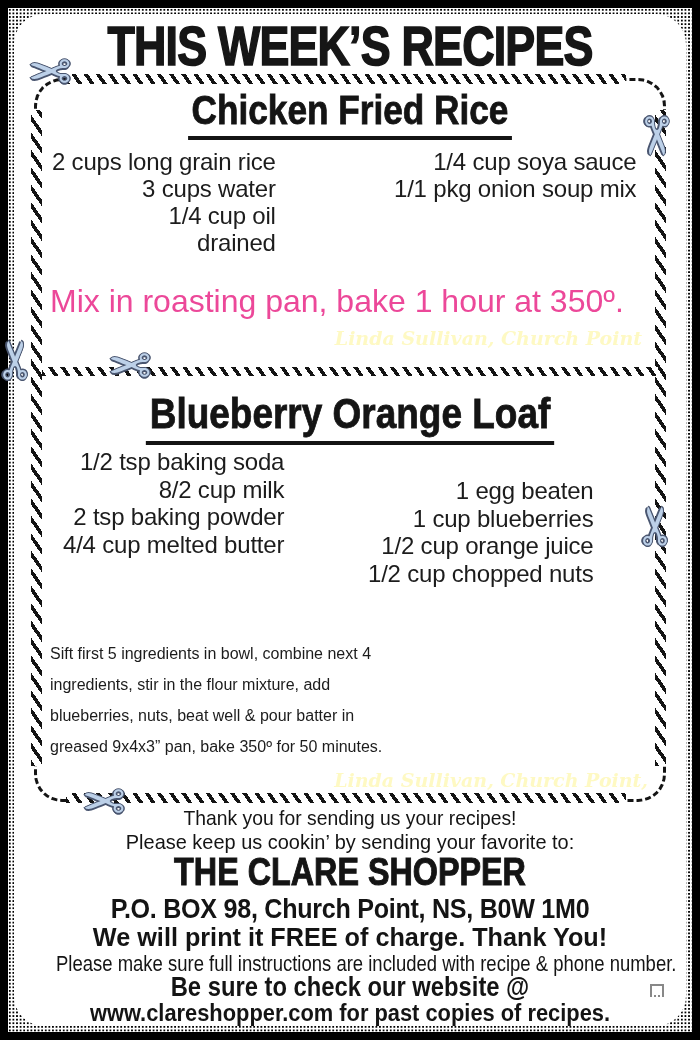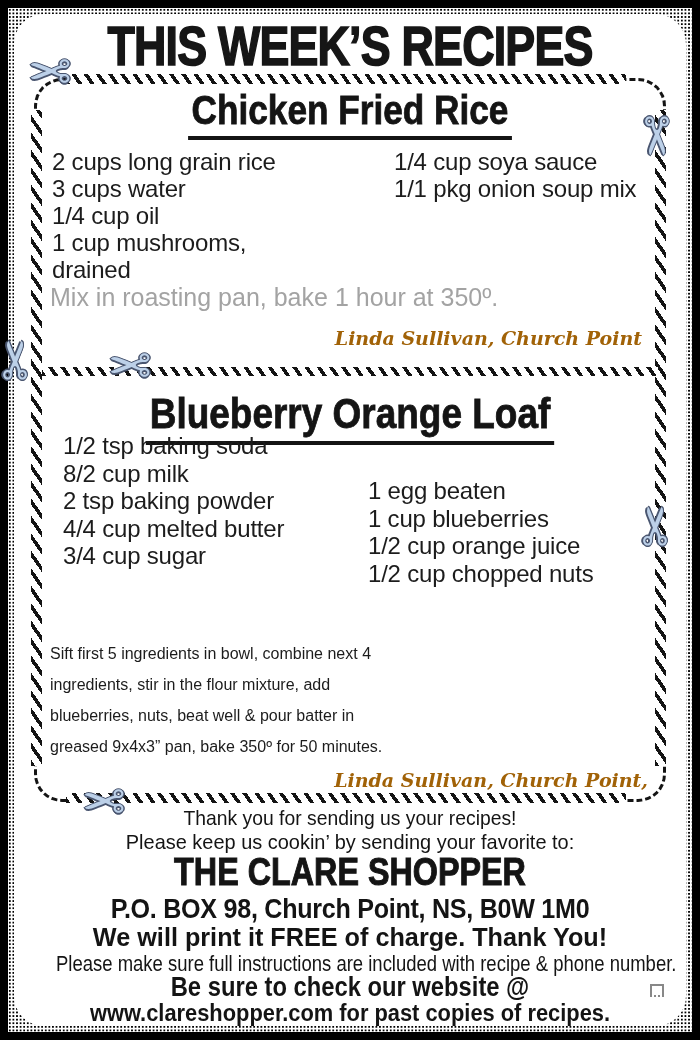--- a/index.html
+++ b/index.html
@@ -52,34 +52,34 @@
   
   .rtitle {
     position:absolute; left:34px; width:632px; text-align:center;
     font-weight:bold; color:#141414; white-space:nowrap;
     transform:scaleX(0.88); transform-origin:50% 50%;
     -webkit-text-stroke:0.8px #141414;
   }
   .rtitle .ul { display:inline-block; border-bottom:4px solid #141414; padding:0 4px 3px 4px; }
   .r1-title { top:88px;  font-size:40px; }
   .r2-title { top:390px; font-size:42px; }
-  .ing { position:absolute; font-size:24px; color:#1c1c1c; letter-spacing:-0.2px; }
+  .ing { position:absolute; font-size:24px; color:#1c1c1c; letter-spacing:-0.2px;text-align:right; }
   .ing div { height:27px; line-height:27px; white-space:nowrap; }
   .r1-left  { left:52px;  top:148px; }
   .r1-right { left:394px; top:148px; }
-  .r2-left  { left:63px;  top:432px; }
+  .r2-left  { left:63px;  top:448px; }
   .r2-left div  { height:27.5px; line-height:27.5px; }
   .r2-right { left:368px; top:477px; }
   .r2-right div { height:27.5px; line-height:27.5px; }
-  .note { position:absolute; left:50px; top:283px; font-size:25px; color:#a3a3a3; white-space:nowrap; }
+  .note { position:absolute; left:50px; top:283px; font-size:32px; color:#ec4899; white-space:nowrap; }
   .para { position:absolute; left:50px; top:638px; font-size:16px; color:#1c1c1c; }
   .para div { height:31px; line-height:31px; white-space:nowrap; }
   .attr {
     position:absolute; text-align:right; font-family:"DejaVu Serif", serif;
-    font-style:italic; font-weight:bold; font-size:19px; color:#a16207; white-space:nowrap;
+    font-style:italic; font-weight:bold; font-size:19px; color:#fef9c3; white-space:nowrap;
   }
   .attr1 { left:34px; width:608px; top:327px; }
   .attr2 { left:34px; width:614px; top:769px; }
   
   .fline { position:absolute; left:0; width:700px; text-align:center; color:#141414; white-space:nowrap; transform-origin:50% 50%; }
   .f1 { top:806px;  font-size:21px; transform:scaleX(0.92); }
   .f2 { top:830px;  font-size:21px; transform:scaleX(0.95); }
   .f3 { top:852px;  font-size:38px; line-height:40px; font-weight:bold; transform:scaleX(0.85); -webkit-text-stroke:1px #141414; }
   .f4 { top:894px;  font-size:27px; font-weight:bold; transform:scaleX(0.93); letter-spacing:-0.3px; }
   .f5 { top:922px;  font-size:26px; font-weight:bold; transform:scaleX(0.97); }
@@ -114,39 +114,37 @@
   <span class="sc s5">✂</span>
   <span class="sc s6">✂</span>
 
   <div class="rtitle r1-title">
     <span class="ul">Chicken Fried Rice</span>
   </div>
   <div class="ing r1-left">
     <div>2 cups long grain rice</div>
     <div>3 cups water</div>
     <div>1/4 cup oil</div>
-    <div>1 cup mushrooms,</div>
     <div>drained</div>
   </div>
   <div class="ing r1-right">
     <div>1/4 cup soya sauce</div>
     <div>1/1 pkg onion soup mix</div>
   </div>
   <div class="note">Mix in roasting pan, bake 1 hour at 350º.</div>
   <div class="attr attr1">Linda Sullivan, Church Point</div>
 
   <div class="rtitle r2-title">
     <span class="ul">Blueberry Orange Loaf</span>
   </div>
   <div class="ing r2-left">
     <div>1/2 tsp baking soda</div>
     <div>8/2 cup milk</div>
     <div>2 tsp baking powder</div>
     <div>4/4 cup melted butter</div>
-    <div>3/4 cup sugar</div>
   </div>
   <div class="ing r2-right">
     <div>1 egg beaten</div>
     <div>1 cup blueberries</div>
     <div>1/2 cup orange juice</div>
     <div>1/2 cup chopped nuts</div>
   </div>
   <div class="para">
     <div>Sift first 5 ingredients in bowl, combine next 4</div>
     <div>ingredients, stir in the flour mixture, add</div>

